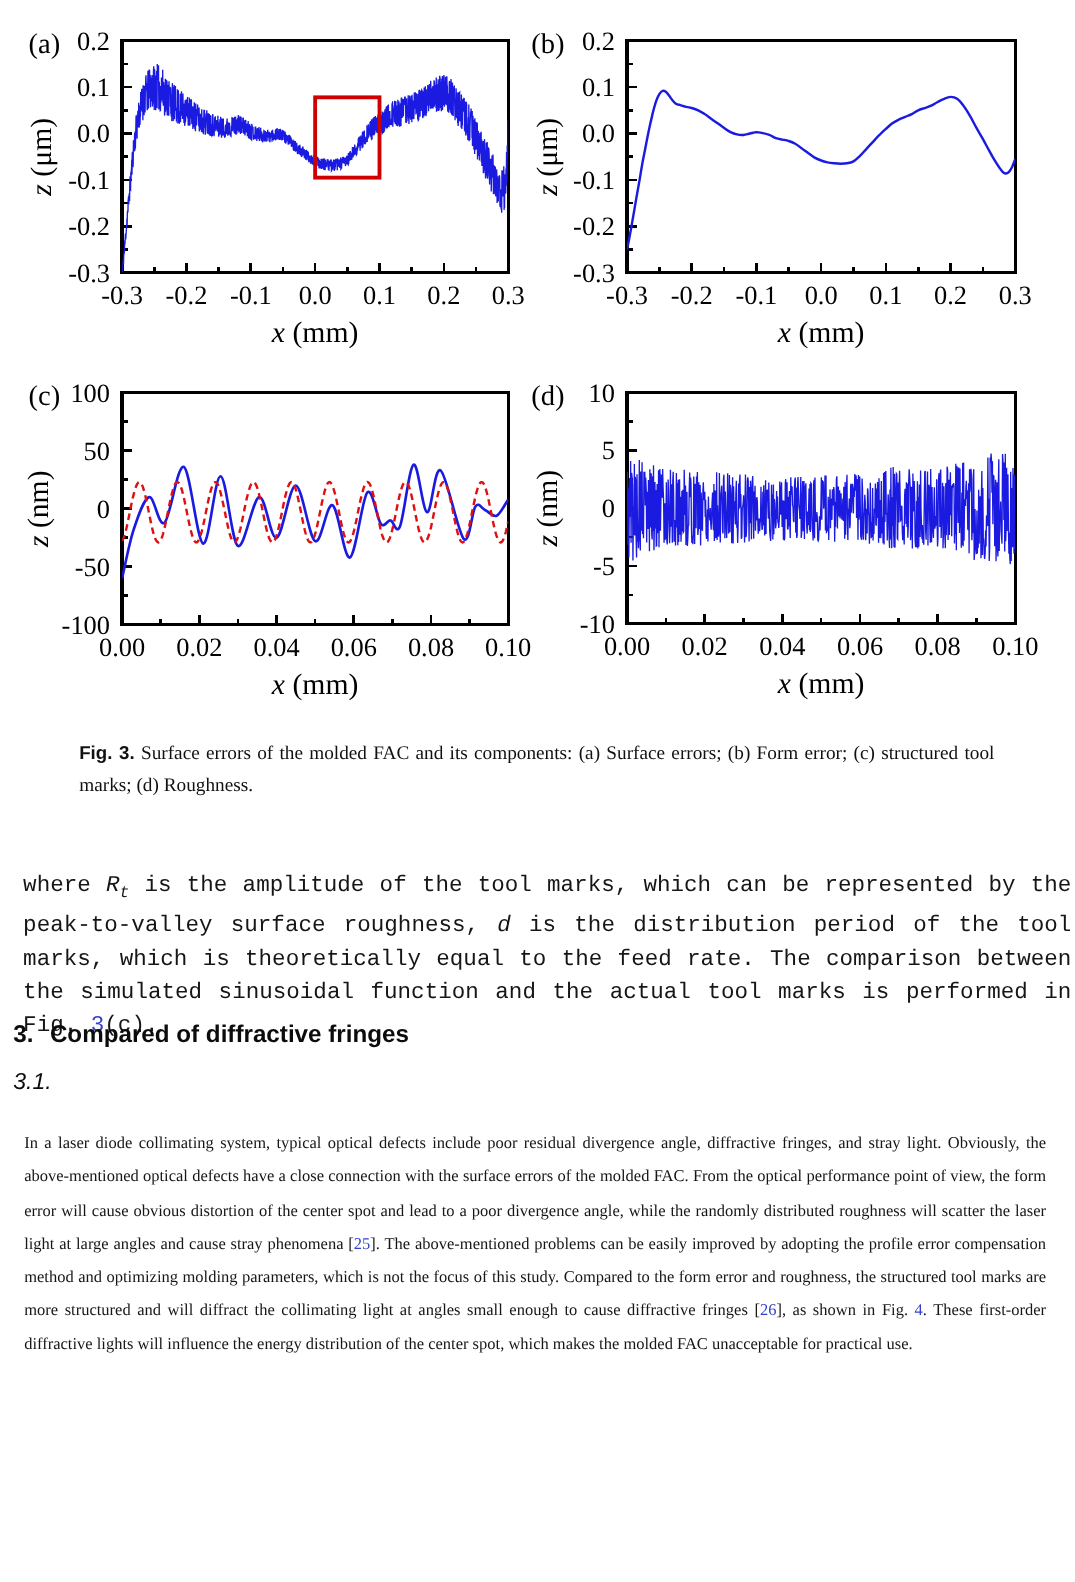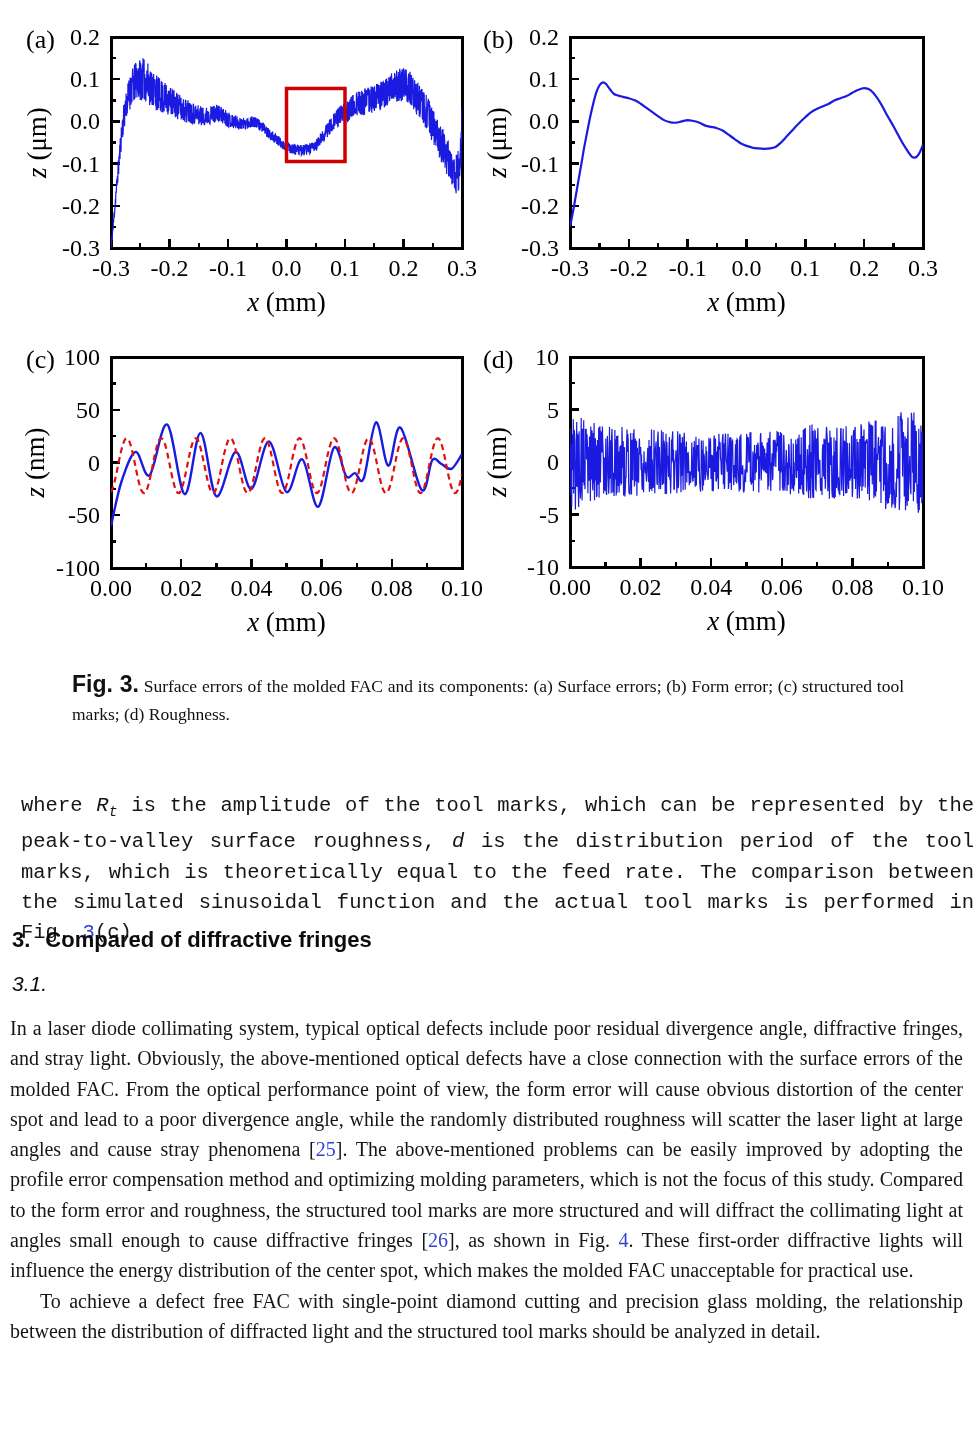--- a/index.html
+++ b/index.html
@@ -1,25 +1,25 @@
 <!DOCTYPE html>
 <html><head>
 <meta charset="utf-8">
 <style>
   html,body{margin:0;padding:0;background:#ffffff;}
   .page{position:relative;width:977px;height:1438px;background:#ffffff;overflow:hidden;
         font-family:"Liberation Serif",serif;color:#141414;}
   .panel{position:absolute;}
   .caption{position:absolute;left:72px;top:670px;width:832px;font-size:17.5px;line-height:28px;
            text-align:justify;color:#111;}
-  .cap-label{font-family:"Liberation Sans",sans-serif;font-weight:bold;font-size:23px;}
+  .cap-label{font-family:"Liberation Sans",sans-serif;font-weight:bold;font-size:17px;}
   .body-par{position:absolute;font-size:20.5px;line-height:30.3px;text-align:justify;
             width:953px;left:10px;margin:11px;color:#161616;font-family:Liberation Mono, monospace;}
   .pblock{position:absolute;left:10px;top:1013px;width:953px;}
-  .pblock p{margin:0;font-size:20px;line-height:30.3px;text-align:justify;color:#161616;}
+  .pblock p{margin:12px;font-size:15px;line-height:30.3px;text-align:justify;color:#161616;}
   .pblock p.indent{text-indent:30px;}
   .h2{position:absolute;left:12px;top:927px;font-family:"Liberation Sans",sans-serif;
       font-weight:bold;font-size:22px;display:flex;gap:15px;color:#0c0c0c;}
   .h3{position:absolute;left:12px;top:972px;font-family:"Liberation Sans",sans-serif;
       font-style:italic;font-size:21px;display:flex;gap:13px;color:#0c0c0c;flex-direction:column;}
   .link{color:#3342cc;}
   sub.isub{font-style:italic;font-size:0.72em;}
   i{font-style:italic;}
 </style>
 </head>
@@ -246,15 +246,14 @@
     <span>3.</span>
     <span>Compared of diffractive fringes</span>
   </div>
 
   <div class="h3">
     <span>3.1.</span>
   </div>
 
   <div class="pblock">
     <p><span>In a laser diode collimating system, typical optical defects include poor residual divergence angle, diffractive fringes, and stray light. Obviously, the above-mentioned optical defects have a close connection with the surface errors of the molded FAC. From the optical performance point of view, the form error will cause obvious distortion of the center spot and lead to a poor divergence angle, while the randomly distributed roughness will scatter the laser light at large angles and cause stray phenomena [</span><span class="link">25</span><span>]. The above-mentioned problems can be easily improved by adopting the profile error compensation method and optimizing molding parameters, which is not the focus of this study. Compared to the form error and roughness, the structured tool marks are more structured and will diffract the collimating light at angles small enough to cause diffractive fringes [</span><span class="link">26</span><span>], as shown in Fig. </span><span class="link">4</span><span>. These first-order diffractive lights will influence the energy distribution of the center spot, which makes the molded FAC unacceptable for practical use.</span></p>
-    <p class="indent"><span>To achieve a defect free FAC with single-point diamond cutting and precision glass molding, the relationship between the distribution of diffracted light and the structured tool marks should be analyzed in detail.</span></p>
   </div>
 </div>
 
 </body></html>

